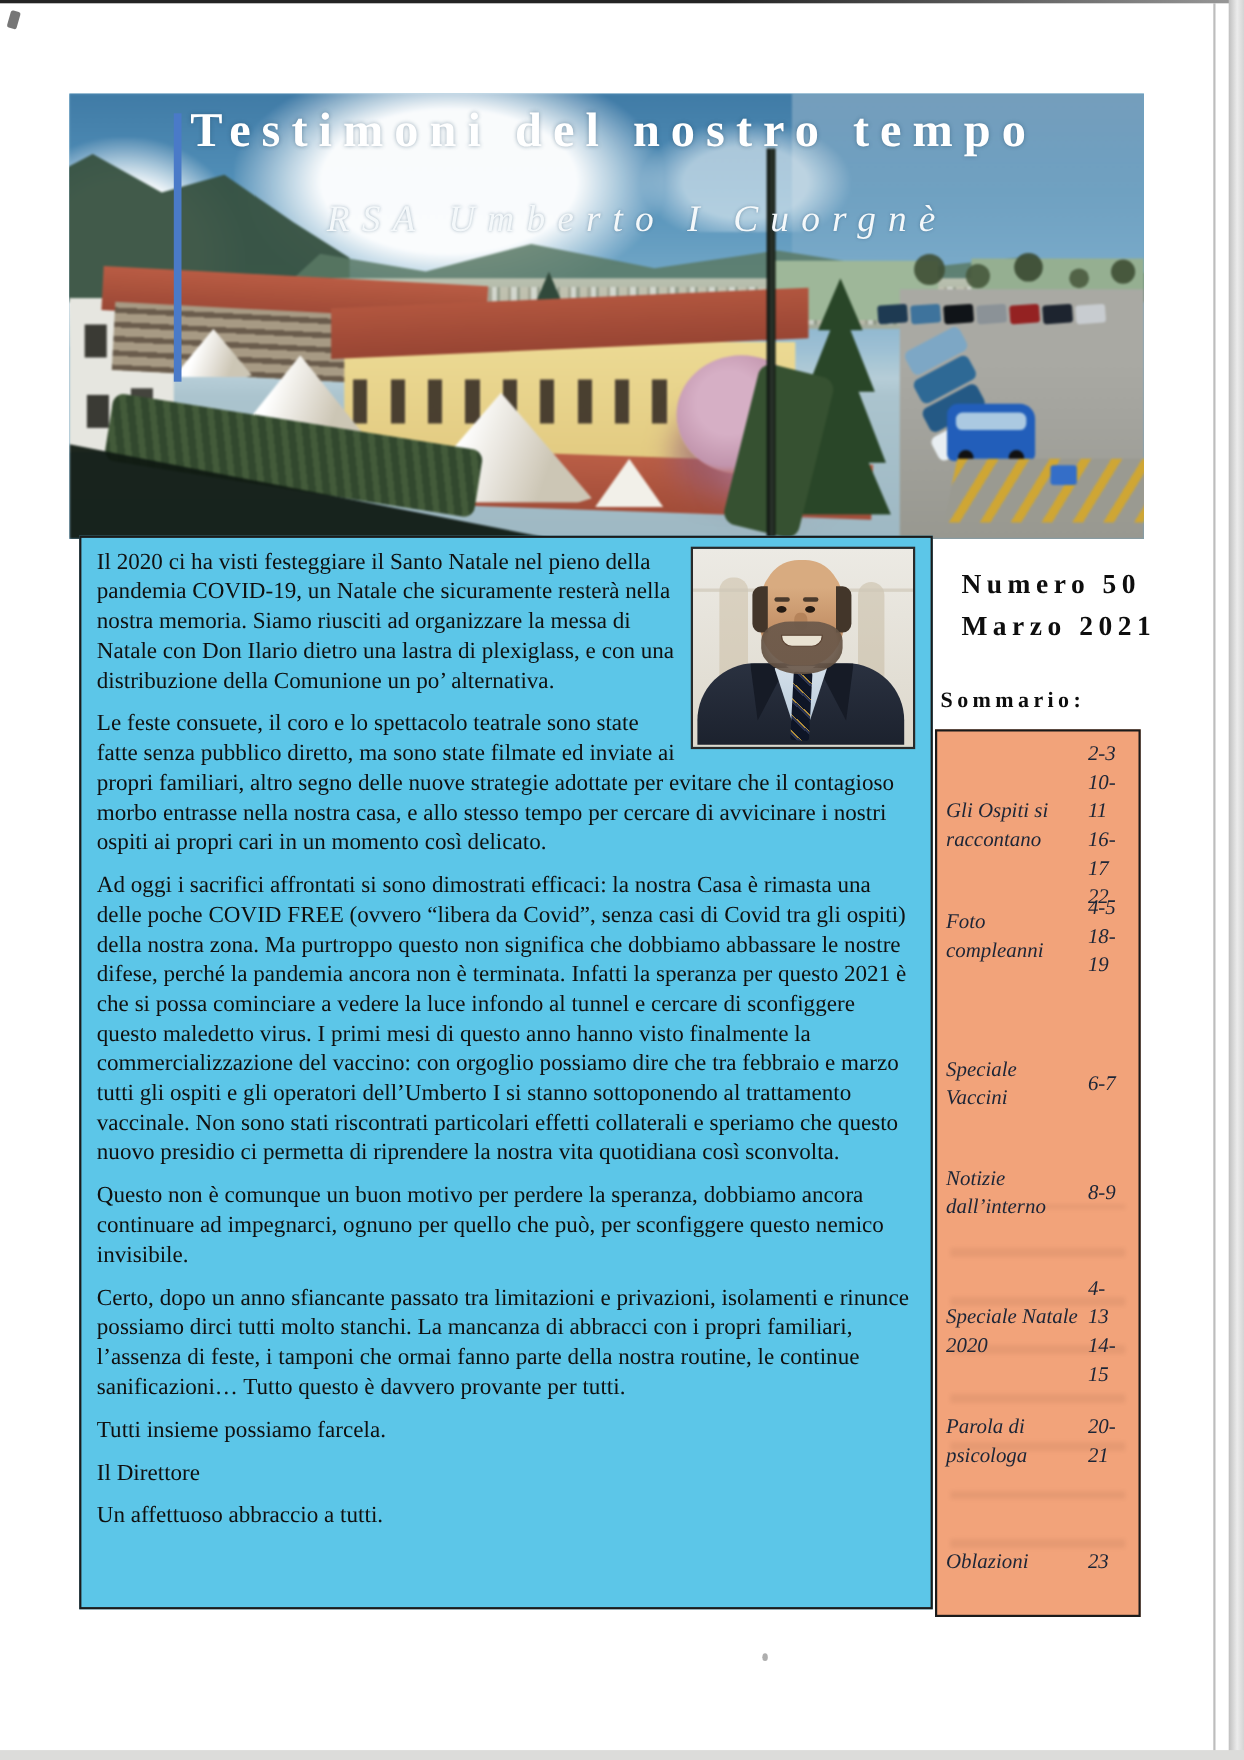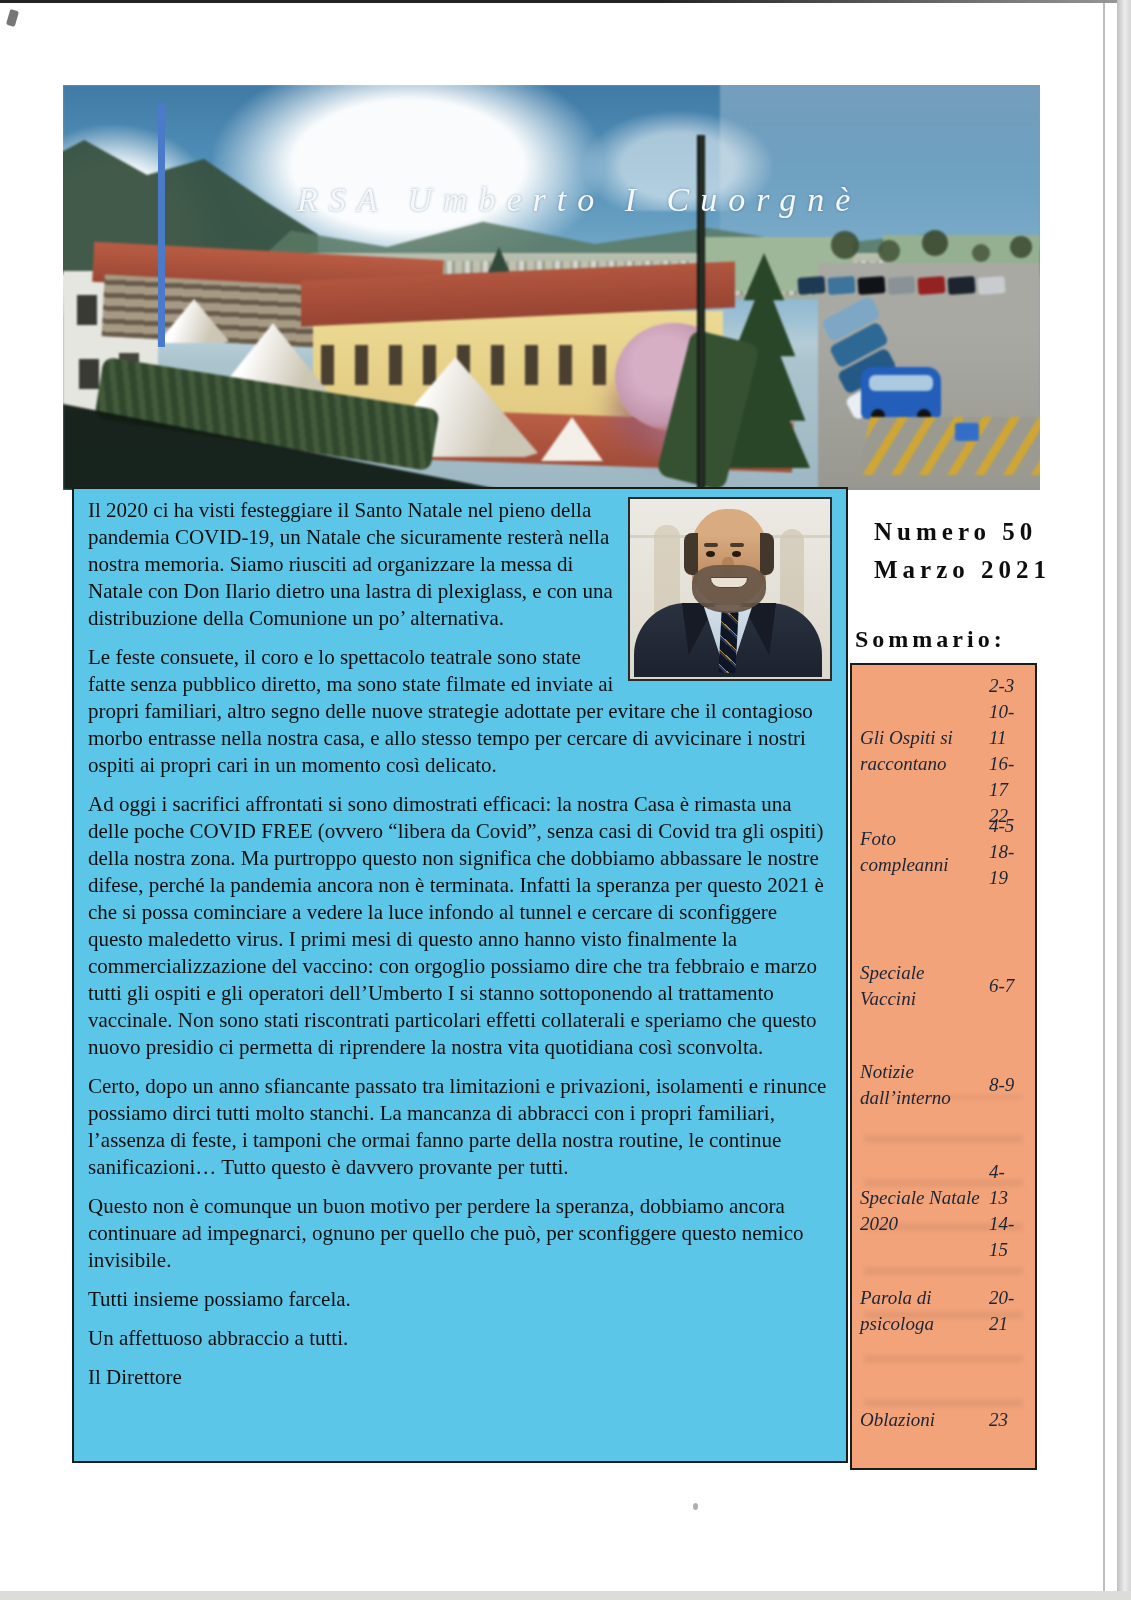--- a/index.html
+++ b/index.html
@@ -129,21 +129,21 @@
   .p-lapel-r{left:112px;top:104px;width:34px;height:52px;background:#161b26;clip-path:polygon(0 0,100% 0,80% 100%);}
   .p-shirt{left:74px;top:108px;width:48px;height:66px;background:linear-gradient(180deg,#d3dfe9,#b4c6d8);
     clip-path:polygon(0 0,100% 0,55% 100%,45% 100%);}
   .p-collar{left:84px;top:106px;width:28px;height:10px;background:#e9eef2;clip-path:polygon(0 0,100% 0,50% 100%);}
   .p-tie{left:90px;top:112px;width:17px;height:62px;border-radius:2px;transform:rotate(3deg);
     background:repeating-linear-gradient(40deg,#0e1526 0 4px,#2a3350 4px 6px,#b08c3a 6px 7px,#0e1526 7px 11px);}
 
   
   .issue-number{position:absolute;left:874px;top:518px;font-size:25px;font-weight:bold;letter-spacing:5px;color:#0e0e0e;}
   .issue-date{position:absolute;left:874px;top:556px;font-size:25px;font-weight:bold;letter-spacing:5px;color:#0e0e0e;}
-  .toc-heading{position:absolute;left:855px;top:626px;font-size:24px;font-weight:bold;letter-spacing:4px;color:#0e0e0e;text-align:right;}
+  .toc-heading{position:absolute;left:855px;top:626px;font-size:20px;font-weight:bold;letter-spacing:4px;color:#0e0e0e;text-align:right;}
   .toc-panel{position:absolute;left:850px;top:663px;width:187px;height:807px;box-sizing:border-box;
     background:#f2a37a;border:2px solid #1b1b1b;}
   .toc-ghost{position:absolute;left:12px;right:12px;top:430px;height:330px;opacity:.08;filter:blur(2px);
     background:repeating-linear-gradient(0deg,transparent 0 18px,#5a3222 18px 26px,transparent 26px 44px);}
   .toc-entry{position:absolute;left:8px;right:6px;display:flex;align-items:center;gap:4px;
     font-style:italic;font-size:19px;line-height:26px;color:#1c2536;}
   .toc-label{flex:1 1 auto;}
   .toc-pages{flex:0 0 40px;}
   .e1{top:8px;}  .e2{top:148px;} .e3{top:276px;margin-top:19px;} .e4{top:394px;}
   .e5{top:494px;} .e6{top:620px;} .e7{top:742px;}
@@ -200,20 +200,21 @@
     <div class="car-d cd1" data-interactable="false"></div>
     <div class="car-d cd2" data-interactable="false"></div>
     <div class="car-d cd3" data-interactable="false"></div>
     <div class="car-d cd4" data-interactable="false"></div>
     <div class="minivan" data-interactable="false"></div>
     <div class="hatch" data-interactable="false"></div>
     <div class="disabled-patch" data-interactable="false"></div>
     <div class="pole" data-interactable="false"></div>
   </div>
   <div class="masthead-divider" data-interactable="false"></div>
+  <h1 class="masthead-title" data-interactable="false">Testimoni del nostro tempo</h1>
   <h2 class="masthead-subtitle" data-interactable="false">RSA Umberto I Cuorgnè</h2>
 </div>
 
 <div class="article" data-interactable="false">
   <div class="portrait" data-interactable="false">
     <div class="p-bgfig-l" data-interactable="false"></div>
     <div class="p-bgfig-r" data-interactable="false"></div>
     <div class="p-wall-line" data-interactable="false"></div>
     <div class="p-suit" data-interactable="false"></div>
     <div class="p-lapel-l" data-interactable="false"></div>
@@ -226,25 +227,25 @@
     <div class="p-hair-r" data-interactable="false"></div>
     <div class="p-brow" data-interactable="false"></div>
     <div class="p-eye" data-interactable="false"></div>
     <div class="p-nose" data-interactable="false"></div>
     <div class="p-beard" data-interactable="false"></div>
     <div class="p-mouth" data-interactable="false"></div>
   </div>
   <p data-interactable="false">Il 2020 ci ha visti festeggiare il Santo Natale nel pieno della pandemia COVID-19, un Natale che sicuramente resterà nella nostra memoria. Siamo riusciti ad organizzare la messa di Natale con Don Ilario dietro una lastra di plexiglass, e con una distribuzione della Comunione un po’ alternativa.</p>
   <p data-interactable="false">Le feste consuete, il coro e lo spettacolo teatrale sono state fatte senza pubblico diretto, ma sono state filmate ed inviate ai propri familiari, altro segno delle nuove strategie adottate per evitare che il contagioso morbo entrasse nella nostra casa, e allo stesso tempo per cercare di avvicinare i nostri ospiti ai propri cari in un momento così delicato.</p>
   <p data-interactable="false">Ad oggi i sacrifici affrontati si sono dimostrati efficaci: la nostra Casa è rimasta una delle poche COVID FREE (ovvero “libera da Covid”, senza casi di Covid tra gli ospiti) della nostra zona. Ma purtroppo questo non significa che dobbiamo abbassare le nostre difese, perché la pandemia ancora non è terminata. Infatti la speranza per questo 2021 è che si possa cominciare a vedere la luce infondo al tunnel e cercare di sconfiggere questo maledetto virus. I primi mesi di questo anno hanno visto finalmente la commercializzazione del vaccino: con orgoglio possiamo dire che tra febbraio e marzo tutti gli ospiti e gli operatori dell’Umberto I si stanno sottoponendo al trattamento vaccinale. Non sono stati riscontrati particolari effetti collaterali e speriamo che questo nuovo presidio ci permetta di riprendere la nostra vita quotidiana così sconvolta.</p>
+  <p data-interactable="false">Questo non è comunque un buon motivo per perdere la speranza, dobbiamo ancora continuare ad impegnarci, ognuno per quello che può, per sconfiggere questo nemico invisibile.</p>
   <p data-interactable="false">Certo, dopo un anno sfiancante passato tra limitazioni e privazioni, isolamenti e rinunce possiamo dirci tutti molto stanchi. La mancanza di abbracci con i propri familiari, l’assenza di feste, i tamponi che ormai fanno parte della nostra routine, le continue sanificazioni… Tutto questo è davvero provante per tutti.</p>
-  <p data-interactable="false">Questo non è comunque un buon motivo per perdere la speranza, dobbiamo ancora continuare ad impegnarci, ognuno per quello che può, per sconfiggere questo nemico invisibile.</p>
   <p data-interactable="false">Tutti insieme possiamo farcela.</p>
+  <p data-interactable="false">Il Direttore</p>
   <p data-interactable="false">Un affettuoso abbraccio a tutti.</p>
-  <p data-interactable="false">Il Direttore</p>
 </div>
 
 <div class="issue-number" data-interactable="false">Numero 50</div>
 <div class="issue-date" data-interactable="false">Marzo 2021</div>
 <div class="toc-heading" data-interactable="false">Sommario:</div>
 
 <div class="toc-panel" data-interactable="false">
   <div class="toc-ghost" data-interactable="false"></div>
   <div class="toc-entry e1" data-interactable="false">
     <div class="toc-label" data-interactable="false">Gli Ospiti si raccontano</div>

